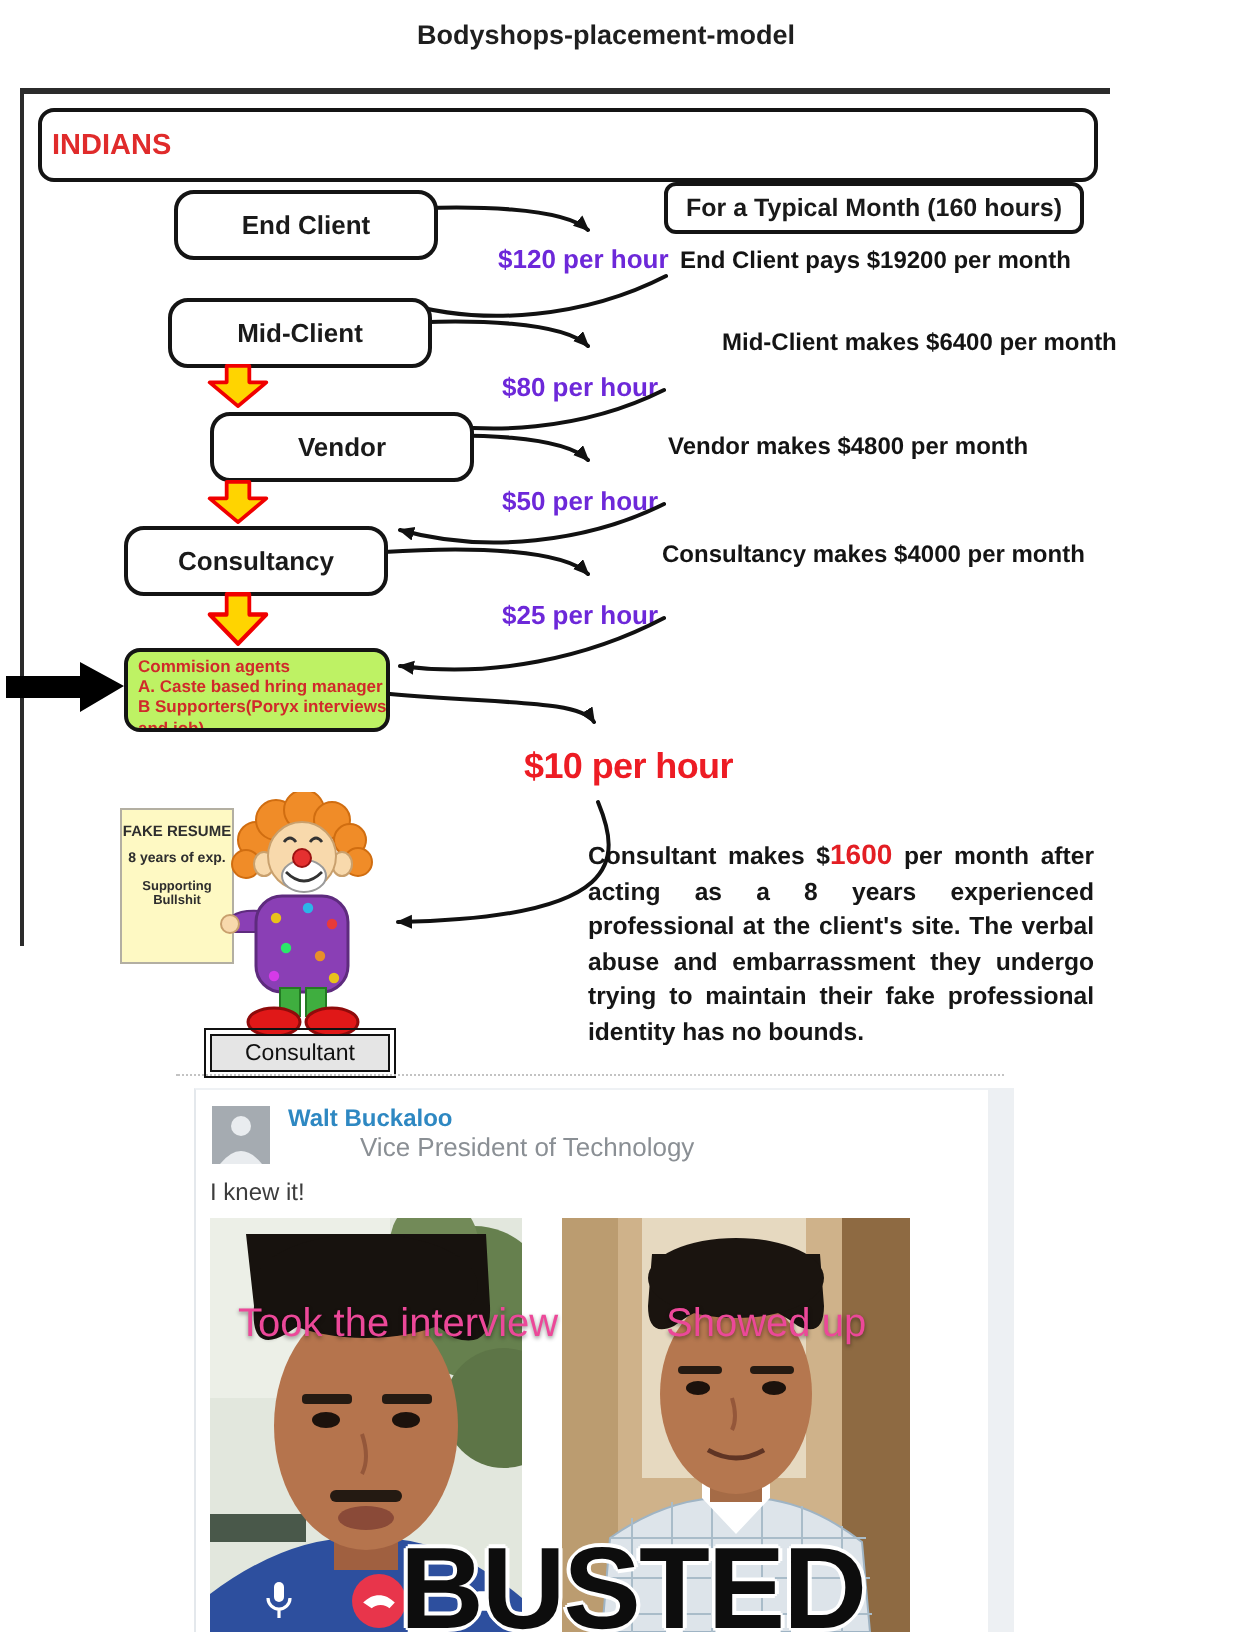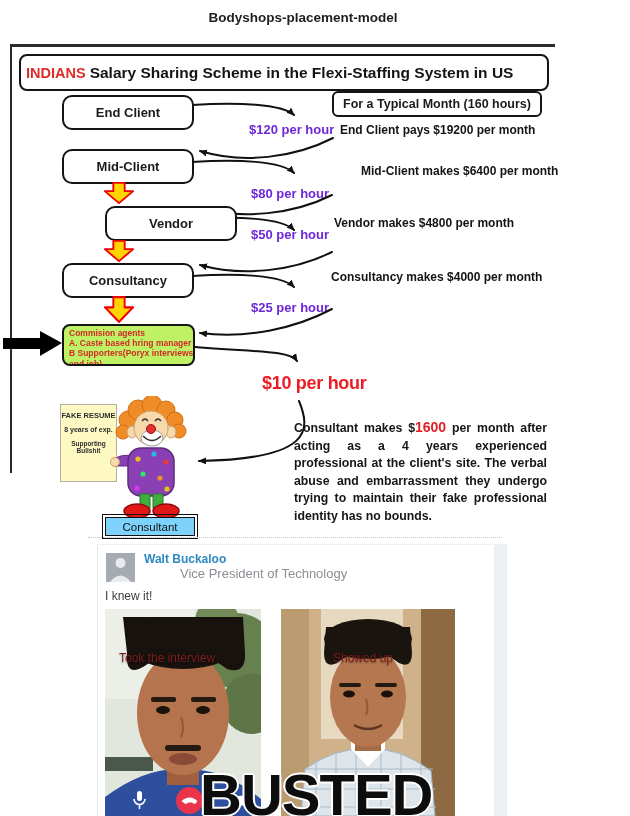--- a/index.html
+++ b/index.html
@@ -28,62 +28,61 @@
   .note{font-size:12px;font-weight:bold;color:#141414;white-space:nowrap;}
   .flow-svg{left:0;top:0;width:630px;height:540px;pointer-events:none;z-index:2;}
   .block-arrow{z-index:4;}
   
   .sign{left:60px;top:404px;width:57px;height:78px;background:#fef9c3;border:1px solid #b3afa2;box-sizing:border-box;
     text-align:center;color:#2e2e2e;padding-top:6px;}
   .sign .l1{font-size:7.5px;font-weight:bold;}
   .sign .l2{font-size:7px;font-weight:bold;margin-top:6px;}
   .sign .l3{font-size:6.5px;font-weight:bold;margin-top:7px;}
   .sign .l4{font-size:6.5px;font-weight:bold;}
-  .consultant-label{left:105px;top:517px;width:88px;height:17px;background:#7dd3fc;border:1.5px solid #111;
+  .consultant-label{left:105px;top:517px;width:88px;height:17px;background:#e5e5e5;border:1.5px solid #111;
     outline:1.5px solid #111;outline-offset:2px;display:flex;align-items:center;justify-content:center;
     font-size:11.5px;color:#111;}
   .consultant-note{left:294px;top:417px;width:253px;font-size:12.3px;font-weight:bold;text-align:justify;
     line-height:1.43;color:#161616;}
   .consultant-note .amount{color:#e31e24;font-size:14px;}
   
   .post-sep{left:88px;top:537px;width:414px;border-top:1px dotted #c3c3c3;}
   .post-card{left:97px;top:544px;width:397px;height:272px;background:#fff;border-left:1px solid #e4e8ec;border-top:1px solid #eef1f4;}
   .side-strip{left:494px;top:544px;width:13px;height:272px;background:#edf0f3;}
   .avatar{left:106px;top:553px;width:29px;height:29px;background:#a5abb1;}
   .author{left:144px;top:552px;font-size:12px;font-weight:bold;color:#2e88c2;}
   .role{left:144px;top:566px;font-size:13px;color:#8a8f94;margin-left:36px;}
   .comment{left:105px;top:589px;font-size:12px;color:#3d3d3d;}
   .photo{top:609px;height:207px;overflow:hidden;}
   .photo-left{left:105px;width:156px;}
   .photo-right{left:281px;width:174px;}
-  .caption{font-size:12px;color:#7f1d1d;text-shadow:0 1px 2px rgba(0,0,0,.45);z-index:6;white-space:nowrap;}
+  .caption{font-size:20px;color:#ec4899;text-shadow:0 1px 2px rgba(0,0,0,.45);z-index:6;white-space:nowrap;}
   .cap-left{left:119px;top:651px;}
   .cap-right{left:333px;top:651px;}
   .call-btn{left:176px;top:787px;width:27px;height:27px;border-radius:50%;background:#e8354b;z-index:7;
     display:flex;align-items:center;justify-content:center;}
   .ctl-icon{z-index:7;}
   .busted{left:200px;top:761px;font-size:58px;font-weight:800;color:#0d0d0d;letter-spacing:-1px;z-index:7;
     text-shadow:-2px 0 #fff,2px 0 #fff,0 -2px #fff,0 2px #fff,-1px -1px #fff,1px 1px #fff,-1px 1px #fff,1px -1px #fff;}
 </style>
 </head>
 <body>
 
 <div class="abs page-title">Bodyshops-placement-model</div>
 
 <div class="abs frame"></div>
 
 <div class="abs heading-box">
   <span class="prefix">INDIANS</span>
-  <span class="txt">Salary Sharing Scheme in the Flexi-Staffing System in US</span>
 </div>
 
 <div class="abs month-box">For a Typical Month (160 hours)</div>
 
-<div class="abs node" style="top:95px;">End Client</div>
-<div class="abs node" style="top:149px;">Mid-Client</div>
+<div class="abs node" style="top:95px;margin-left:25px;">End Client</div>
+<div class="abs node" style="top:149px;margin-left:22px;">Mid-Client</div>
 <div class="abs node" style="top:206px;margin-left:43px;">Vendor</div>
 <div class="abs node" style="top:263px;">Consultancy</div>
 <div class="abs node-commission">
   <div>Commision agents</div>
   <div>A. Caste based hring manager</div>
   <div>B Supporters(Poryx interviews</div>
   <div>and job)</div>
 </div>
 
 <svg class="abs block-arrow" style="left:102px;top:182px;" width="34" height="22" viewBox="0 0 36 24" preserveAspectRatio="none">
@@ -115,21 +114,21 @@
     <path d="M332,252 C294,271 243,277 200,265" marker-end="url(#ah)"></path>
     <path d="M192,276 C238,273 282,275 294,287" marker-end="url(#ah)"></path>
     <path d="M332,309 C294,329 246,339 200,333" marker-end="url(#ah)"></path>
     <path d="M195,347 C252,352 290,350 297,361" marker-end="url(#ah)"></path>
     <path d="M299,401 C311,430 312,459 199,461" marker-end="url(#ah)"></path>
   </g>
 </svg>
 
 <div class="abs rate" style="left:249px;top:122px;">$120 per hour</div>
 <div class="abs rate" style="left:251px;top:186px;">$80 per hour</div>
-<div class="abs rate" style="left:251px;top:227px;">$50 per hour</div>
+<div class="abs rate" style="left:251px;top:243px;">$50 per hour</div>
 <div class="abs rate" style="left:251px;top:300px;">$25 per hour</div>
 <div class="abs rate-10">$10 per hour</div>
 
 <div class="abs note" style="left:340px;top:123px;">End Client pays $19200 per month</div>
 <div class="abs note" style="left:361px;top:164px;">Mid-Client makes $6400 per month</div>
 <div class="abs note" style="left:334px;top:216px;">Vendor makes $4800 per month</div>
 <div class="abs note" style="left:331px;top:270px;">Consultancy makes $4000 per month</div>
 
 <div class="abs sign">
   <div class="l1">FAKE RESUME</div>
@@ -176,21 +175,21 @@
 
   <rect x="30" y="98" width="10" height="14" fill="#3fae3f" stroke="#237a23" stroke-width="1"></rect>
   <rect x="43" y="98" width="10" height="14" fill="#3fae3f" stroke="#237a23" stroke-width="1"></rect>
 
   <ellipse cx="27" cy="115" rx="13" ry="7" fill="#e01818" stroke="#8f0b0b" stroke-width="1.5"></ellipse>
   <ellipse cx="56" cy="115" rx="13" ry="7" fill="#e01818" stroke="#8f0b0b" stroke-width="1.5"></ellipse>
 </svg>
 
 <div class="abs consultant-label">Consultant</div>
 
-<div class="abs consultant-note"><span>Consultant makes $</span><span class="amount">1600</span><span> per month after acting as a 4 years experienced professional at the client's site. The verbal abuse and embarrassment they undergo trying to maintain their fake professional identity has no bounds.</span></div>
+<div class="abs consultant-note"><span>Consultant makes $</span><span class="amount">1600</span><span> per month after acting as a 8 years experienced professional at the client's site. The verbal abuse and embarrassment they undergo trying to maintain their fake professional identity has no bounds.</span></div>
 
 <div class="abs post-sep"></div>
 <div class="abs post-card"></div>
 <div class="abs side-strip"></div>
 
 <div class="abs avatar">
   <svg width="29" height="29" viewBox="0 0 29 29">
     <circle cx="14.5" cy="10" r="5" fill="#e9ecef"></circle>
     <path d="M4,29 q10.5,-13 21,0 Z" fill="#e9ecef"></path>
   </svg>

